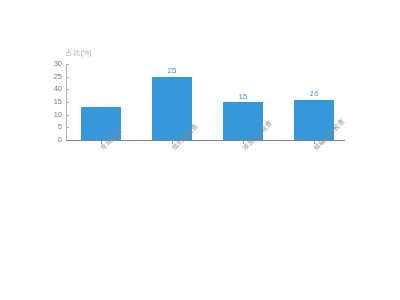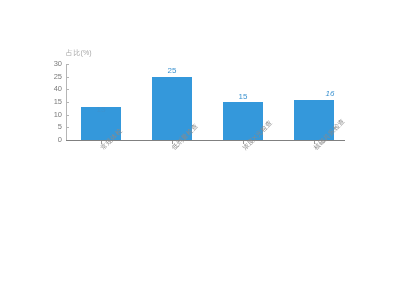--- a/index.html
+++ b/index.html
@@ -165,21 +165,21 @@
     </div>
 
     <div class="bar" style="left:81px; width:40px; height:32.9px;"></div>
     <div class="bar" style="left:152px; width:40px; height:63.3px;"></div>
     <div class="bar" style="left:223px; width:40px; height:38px;"></div>
     <div class="bar" style="left:294px; width:40px; height:40.5px;"></div>
 
     <div class="bar-value" style="left:81px; width:40px; top:70px;">13</div>
     <div class="bar-value" style="left:152px; width:40px; top:31px;">25</div>
     <div class="bar-value" style="left:223px; width:40px; top:57px;">15</div>
-    <div class="bar-value" style="left:310px; width:40px; top:54px;font-style:italic;">16</div>
+    <div class="bar-value" style="left:294px; width:40px; top:54px;font-style:italic;">16</div>
 
     <div class="xtick-mark" style="left:101px;"></div>
     <div class="xtick-mark" style="left:172px;"></div>
     <div class="xtick-mark" style="left:243px;"></div>
     <div class="xtick-mark" style="left:314px;"></div>
 
     <div class="cat-label" style="left:99px;">常规体检</div>
     <div class="cat-label" style="left:170px;">低剂量检查</div>
     <div class="cat-label" style="left:241px;">浓度X光检查</div>
     <div class="cat-label" style="left:312px;">核磁共振检查</div>

